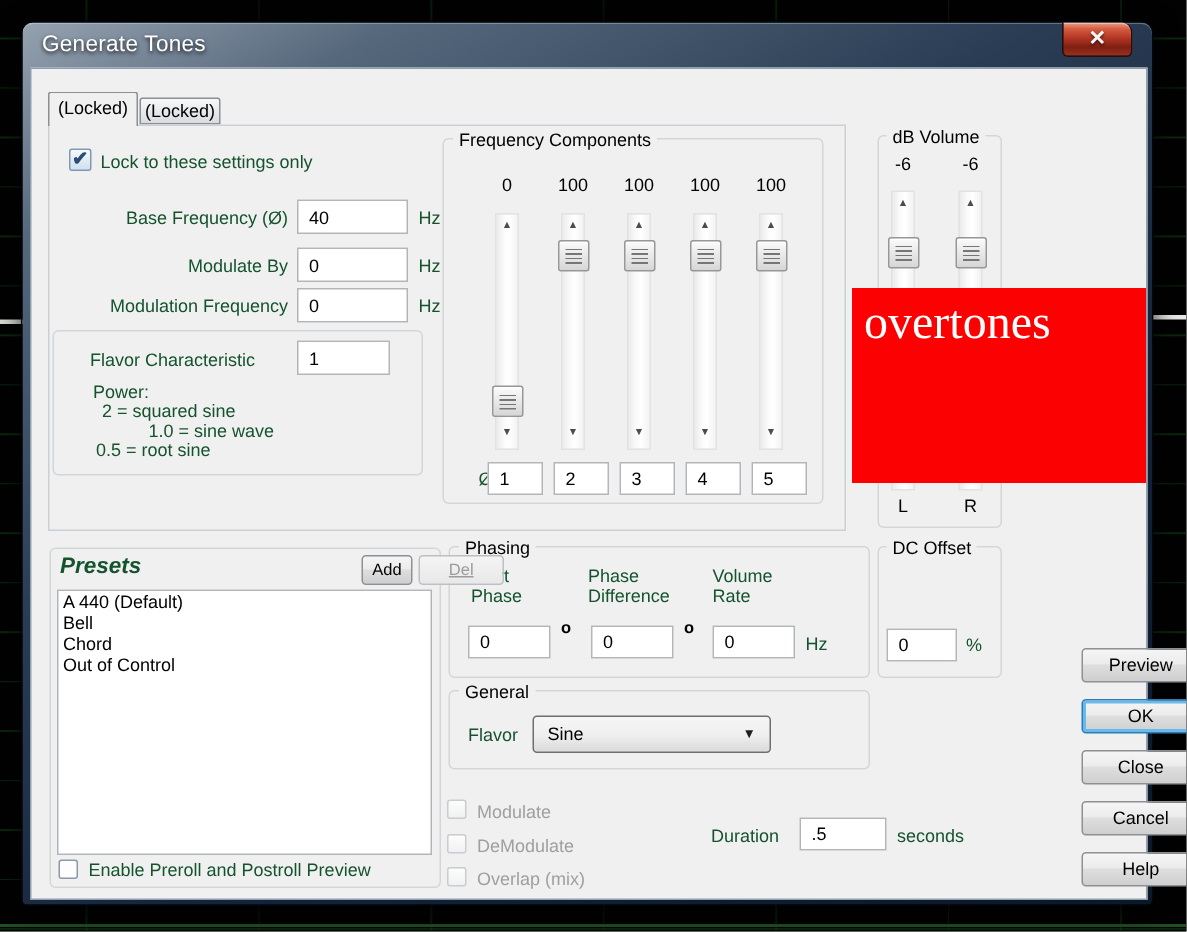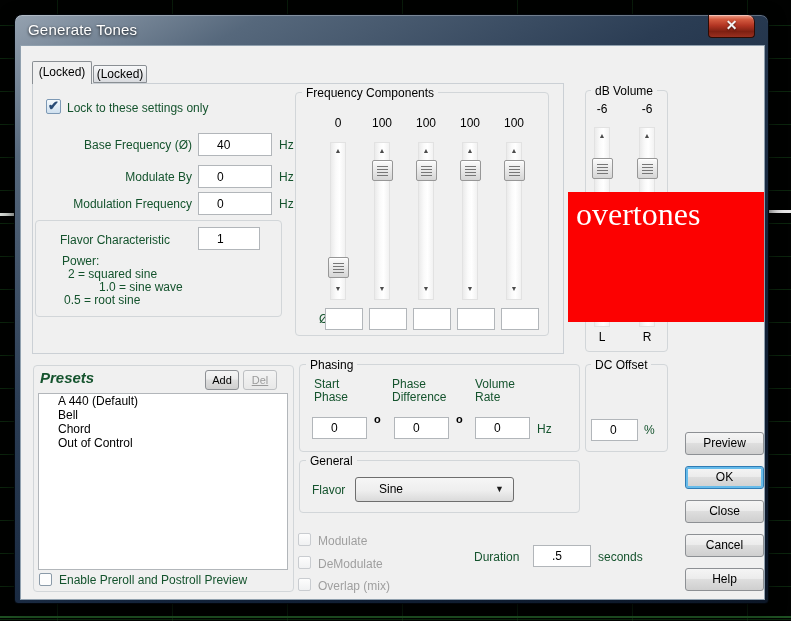--- a/index.html
+++ b/index.html
@@ -25,21 +25,21 @@
     color:#f4f4f4; font-size:14px; font-weight:bold; text-align:center; line-height:21px;
     text-shadow:0 1px 2px rgba(0,0,0,.6); box-shadow:inset 0 1px 0 rgba(255,255,255,.4); cursor:pointer; }
   .client { position:absolute; left:5px; top:30px; width:745px; height:555px;
     background:#f0f0f0; border:1px solid #90a0ae; }
   .client > div, .client > span { position:absolute; }
 
   .lbl { font-size:12px; color:#14532d; white-space:nowrap; }
   .lbl-r { text-align:right; }
   .dim { color:#9f9f9f; }
   input.tinput { position:absolute; height:23px; border:1px solid #b2b6ba; background:#fff;
-    font-family:inherit; font-size:12px; color:#000; padding:0 18px; outline:none; }
+    font-family:inherit; font-size:12px; color:#000; padding:0 7px; outline:none; }
 
   
   .tab-sel { left:11px; top:15px; width:60px; height:23px; background:#f0f0f0;
     border:1px solid #8a8f94; border-bottom:none; border-radius:2px 2px 0 0;
     font-size:12px; text-align:center; line-height:21px; z-index:3; }
   .tab-uns { left:72px; top:19px; width:54px; height:18px;
     background:linear-gradient(#f7f8f9,#d9dbdf); border:1px solid #8a8f94;
     border-radius:2px 2px 0 0; font-size:12px; text-align:center; line-height:16px; z-index:1; }
   .tabpage { left:11px; top:37px; width:532px; height:271px; border:1px solid #cbd0d5; background:#f0f0f0; z-index:2; }
 
@@ -61,33 +61,33 @@
   .sl-arrow { width:22px; text-align:center; font-size:7px; color:#4c4c4c; z-index:5; }
   .thumb { width:21px; height:21px; background:linear-gradient(#fbfbfb,#d6d6d6);
     border:1px solid #979797; border-radius:2px; box-shadow:inset 0 1px 0 #fff; z-index:6; }
   .thumb i { position:absolute; left:4px; top:5px; width:11px; height:10px;
     background:repeating-linear-gradient(to bottom,#767676 0 1px,transparent 1px 3px); }
   .sl-val { width:44px; text-align:center; font-size:12px; z-index:5; }
 
   
   .btn { background:linear-gradient(#f5f5f5 0%,#ececec 45%,#dedede 50%,#cfcfcf 100%);
     border:1px solid #8d9094; border-radius:3px; font-size:12px; color:#000;
-    text-align:center; cursor:pointer; z-index:6; }
+    text-align:center; cursor:pointer; z-index:6;margin-left:36px; }
   .btn.disabled { color:#9b9b9b; background:linear-gradient(#f4f4f4,#e8e8e8); border-color:#bdbfc2; cursor:default; }
   .abtn { left:664px; width:79px; height:23px; line-height:21px; }
   .ok-focus { border:1px solid #2f7cb5; box-shadow:inset 0 0 0 2px #66bbea; }
 
   
   .listbox { background:#fff; border:1px solid #b2b6ba; z-index:5; overflow:hidden; }
-  .listbox div { font-size:12px; line-height:14px; padding:0 19px; white-space:nowrap; }
+  .listbox div { font-size:12px; line-height:14px; padding:0 3px; white-space:nowrap; }
 
   
   .combo { background:linear-gradient(#f6f6f6 0%,#eeeeee 55%,#dadada 100%);
     border:1px solid #6e6e6e; border-radius:3px; font-size:12px; line-height:23px;
-    padding-left:23px; z-index:6; cursor:pointer; }
+    padding-left:9px; z-index:6; cursor:pointer; }
   .combo .arrow { position:absolute; right:9px; top:0; font-size:9px; line-height:23px; color:#1d1d1d; }
 
   .sup { font-size:11px; font-weight:bold; z-index:5; }
 
   
   .overlay { left:547px; top:146px; width:196px; height:130px; background:#fc0101; z-index:50; }
   .overlay span { position:absolute; left:8px; top:4px; color:#fff;
     font-family:"Liberation Serif", serif; font-size:32px; }
 </style>
 </head>
@@ -204,21 +204,21 @@
       <div class="sl-val" style="left:559px;top:284px;">L</div>
       <div class="sl-val" style="left:604px;top:284px;">R</div>
 
       <div class="overlay">
         <span>overtones</span>
       </div>
 
       <div class="groupbox" style="left:12px;top:319px;width:261px;height:227px;"></div>
       <div class="lbl" style="left:19px;top:323px;font-size:15px;font-weight:bold;font-style:italic;z-index:5;">Presets</div>
       <div class="btn" style="left:184px;top:324px;width:34px;height:20px;line-height:18px;font-size:11px;">Add</div>
-      <div class="btn disabled" style="left:222px;top:324px;width:34px;height:20px;line-height:18px;font-size:11px;text-decoration:underline;">Del</div>
+      <div class="btn disabled" style="left:222px;top:324px;width:57px;height:20px;line-height:18px;font-size:11px;text-decoration:underline;">Del</div>
       <div class="listbox" style="left:17px;top:347px;width:250px;height:177px;">
         <div>A 440 (Default)</div>
         <div>Bell</div>
         <div>Chord</div>
         <div>Out of Control</div>
       </div>
       <div class="cb-plain" style="left:18px;top:527px;"></div>
       <div class="lbl" style="left:38px;top:527px;z-index:5;">Enable Preroll and Postroll Preview</div>
 
       <div class="groupbox" style="left:278px;top:318px;width:281px;height:88px;"></div>

